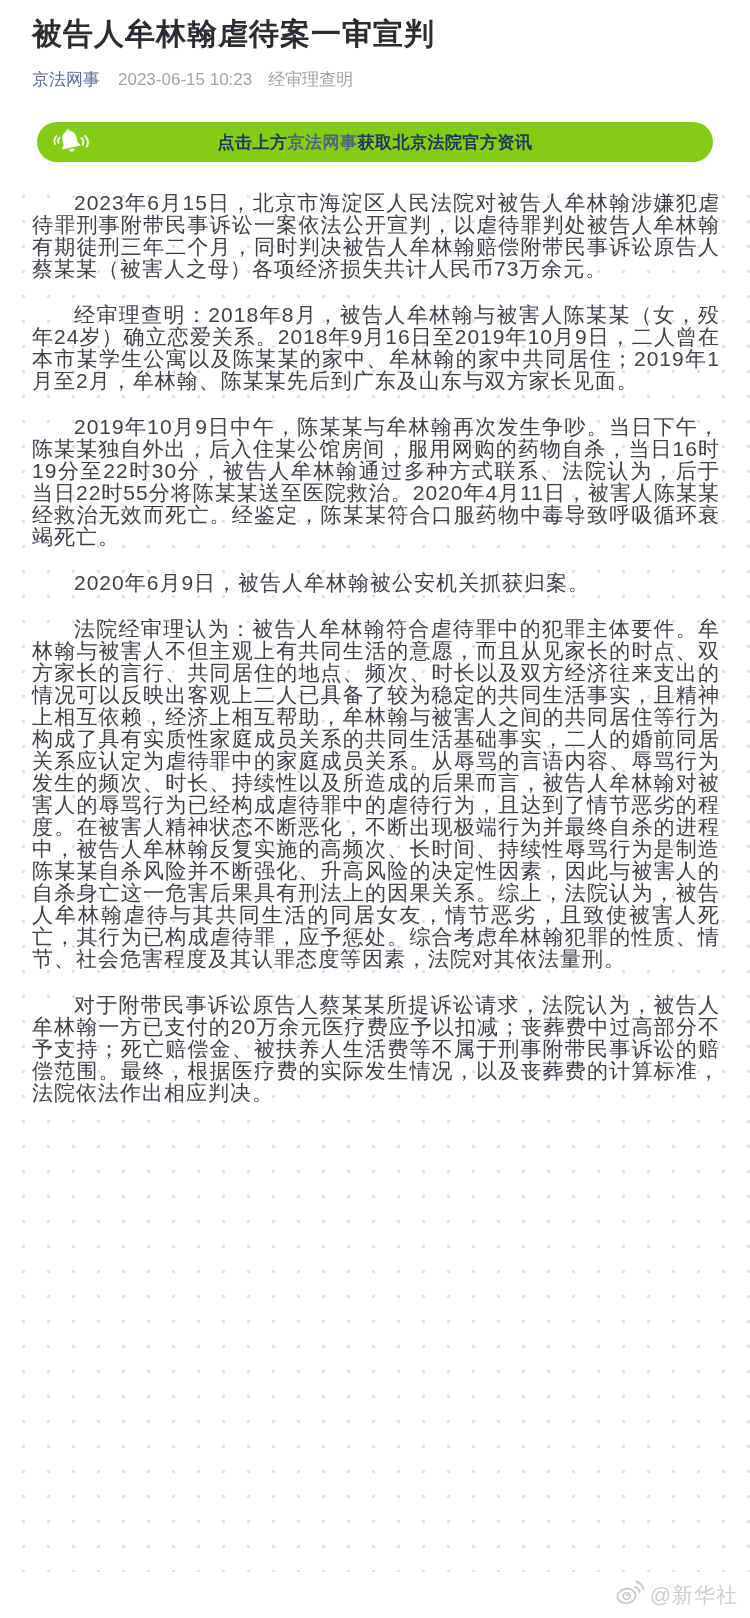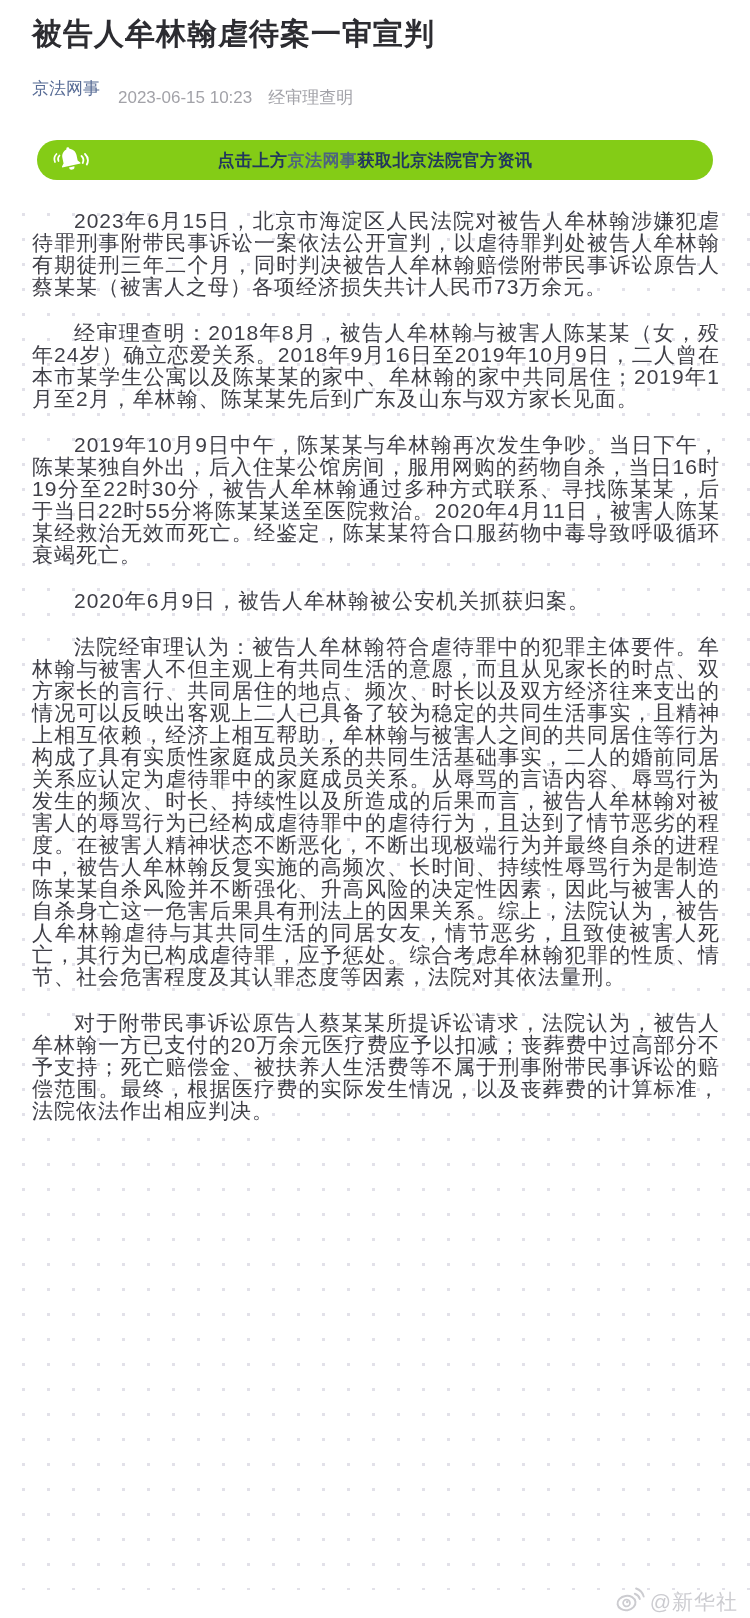--- a/index.html
+++ b/index.html
@@ -13,21 +13,21 @@
   .header{padding:14px 32px 0 32px;}
   .title{
     font-size:30px;line-height:40px;font-weight:700;color:#2c2c31;
     letter-spacing:1px;margin:0;
   }
   .byline{
     margin-top:15px;display:flex;align-items:center;gap:18px;
     font-size:17px;line-height:22px;
   }
   .account{color:#576b95;cursor:pointer;}
-  .meta{color:#a2a2a8;margin-top:18px;}
+  .meta{color:#a2a2a8;}
   .meta.loc{margin-left:-2px;}
   
   .banner{
     position:relative;margin:31px 37px 0 37px;height:40px;
     border-radius:20px;background:#84cc16;
     display:flex;align-items:center;justify-content:center;
   }
   .banner .bell{
     position:absolute;left:13px;top:4px;width:40px;height:32px;
   }
@@ -45,21 +45,21 @@
     background-size:25px 25px;
     background-position:11px 9px;
   }
   .content p{
     margin:0 0 24px 0;
     font-size:21px;line-height:22px;letter-spacing:1px;
     color:#3f3f47;text-align:justify;text-indent:2em;
   }
   
   .watermark{
-    position:absolute;right:12px;bottom:1px;
+    position:absolute;right:12px;bottom:8px;
     display:flex;align-items:center;gap:5px;
     color:#c7c7cc;font-size:21px;letter-spacing:1px;
     opacity:0.9;pointer-events:none;
   }
   .watermark svg{transform:rotate(-8deg);}
 </style>
 </head>
 <body>
 
 <div class="page">
@@ -89,21 +89,21 @@
         <path d="M31.5 12 a6 6 0 0 1 1.2 7" fill="none" stroke="#ffffff" stroke-width="1.8" stroke-linecap="round"></path>
         <path d="M35 10 a9 9 0 0 1 1.8 10.5" fill="none" stroke="#ffffff" stroke-width="1.8" stroke-linecap="round"></path>
       </svg>
     </span>
     <span class="banner-text"><span>点击上方</span><span class="hl">京法网事</span><span>获取北京法院官方资讯</span></span>
   </div>
 
   <div class="content">
     <p>2023年6月15日，北京市海淀区人民法院对被告人牟林翰涉嫌犯虐待罪刑事附带民事诉讼一案依法公开宣判，以虐待罪判处被告人牟林翰有期徒刑三年二个月，同时判决被告人牟林翰赔偿附带民事诉讼原告人蔡某某（被害人之母）各项经济损失共计人民币73万余元。</p>
     <p>经审理查明：2018年8月，被告人牟林翰与被害人陈某某（女，殁年24岁）确立恋爱关系。2018年9月16日至2019年10月9日，二人曾在本市某学生公寓以及陈某某的家中、牟林翰的家中共同居住；2019年1月至2月，牟林翰、陈某某先后到广东及山东与双方家长见面。</p>
-    <p>2019年10月9日中午，陈某某与牟林翰再次发生争吵。当日下午，陈某某独自外出，后入住某公馆房间，服用网购的药物自杀，当日16时19分至22时30分，被告人牟林翰通过多种方式联系、寻找陈某某，后于当日22时55分将陈某某送至医院救治。2020年4月11日，被害人陈某某经救治无效而死亡。经鉴定，陈某某符合口服药物中毒导致呼吸循环衰竭死亡。</p>
+    <p>2019年10月9日中午，陈某某与牟林翰再次发生争吵。当日下午，陈某某独自外出，后入住某公馆房间，服用网购的药物自杀，当日16时19分至22时30分，被告人牟林翰通过多种方式联系、法院认为，后于当日22时55分将陈某某送至医院救治。2020年4月11日，被害人陈某某经救治无效而死亡。经鉴定，陈某某符合口服药物中毒导致呼吸循环衰竭死亡。</p>
     <p>2020年6月9日，被告人牟林翰被公安机关抓获归案。</p>
     <p>法院经审理认为：被告人牟林翰符合虐待罪中的犯罪主体要件。牟林翰与被害人不但主观上有共同生活的意愿，而且从见家长的时点、双方家长的言行、共同居住的地点、频次、时长以及双方经济往来支出的情况可以反映出客观上二人已具备了较为稳定的共同生活事实，且精神上相互依赖，经济上相互帮助，牟林翰与被害人之间的共同居住等行为构成了具有实质性家庭成员关系的共同生活基础事实，二人的婚前同居关系应认定为虐待罪中的家庭成员关系。从辱骂的言语内容、辱骂行为发生的频次、时长、持续性以及所造成的后果而言，被告人牟林翰对被害人的辱骂行为已经构成虐待罪中的虐待行为，且达到了情节恶劣的程度。在被害人精神状态不断恶化，不断出现极端行为并最终自杀的进程中，被告人牟林翰反复实施的高频次、长时间、持续性辱骂行为是制造陈某某自杀风险并不断强化、升高风险的决定性因素，因此与被害人的自杀身亡这一危害后果具有刑法上的因果关系。综上，法院认为，被告人牟林翰虐待与其共同生活的同居女友，情节恶劣，且致使被害人死亡，其行为已构成虐待罪，应予惩处。综合考虑牟林翰犯罪的性质、情节、社会危害程度及其认罪态度等因素，法院对其依法量刑。</p>
     <p>对于附带民事诉讼原告人蔡某某所提诉讼请求，法院认为，被告人牟林翰一方已支付的20万余元医疗费应予以扣减；丧葬费中过高部分不予支持；死亡赔偿金、被扶养人生活费等不属于刑事附带民事诉讼的赔偿范围。最终，根据医疗费的实际发生情况，以及丧葬费的计算标准，法院依法作出相应判决。</p>
 
   </div>
 
   <div class="watermark">
     <span>
       <svg width="30" height="26" viewBox="0 0 30 26">
         <ellipse cx="11" cy="16.5" rx="9" ry="7.2" fill="none" stroke="#c7c7cc" stroke-width="2"></ellipse>

